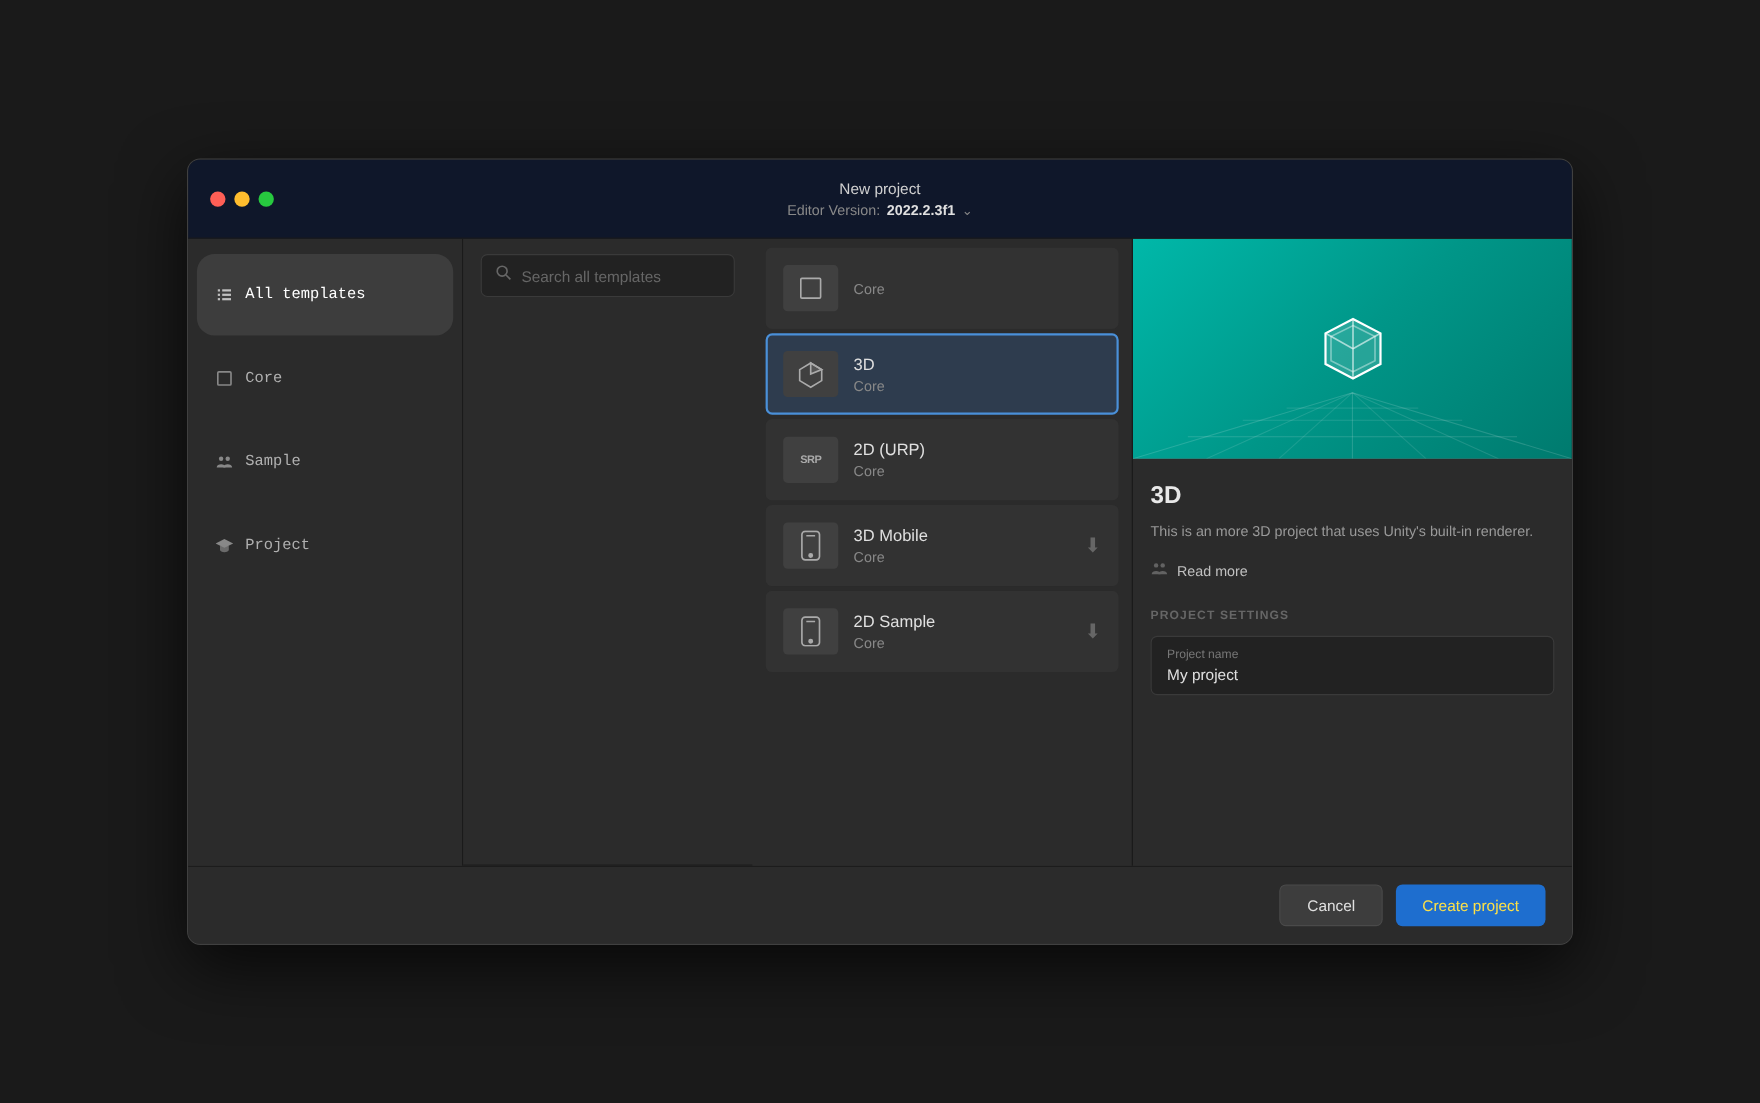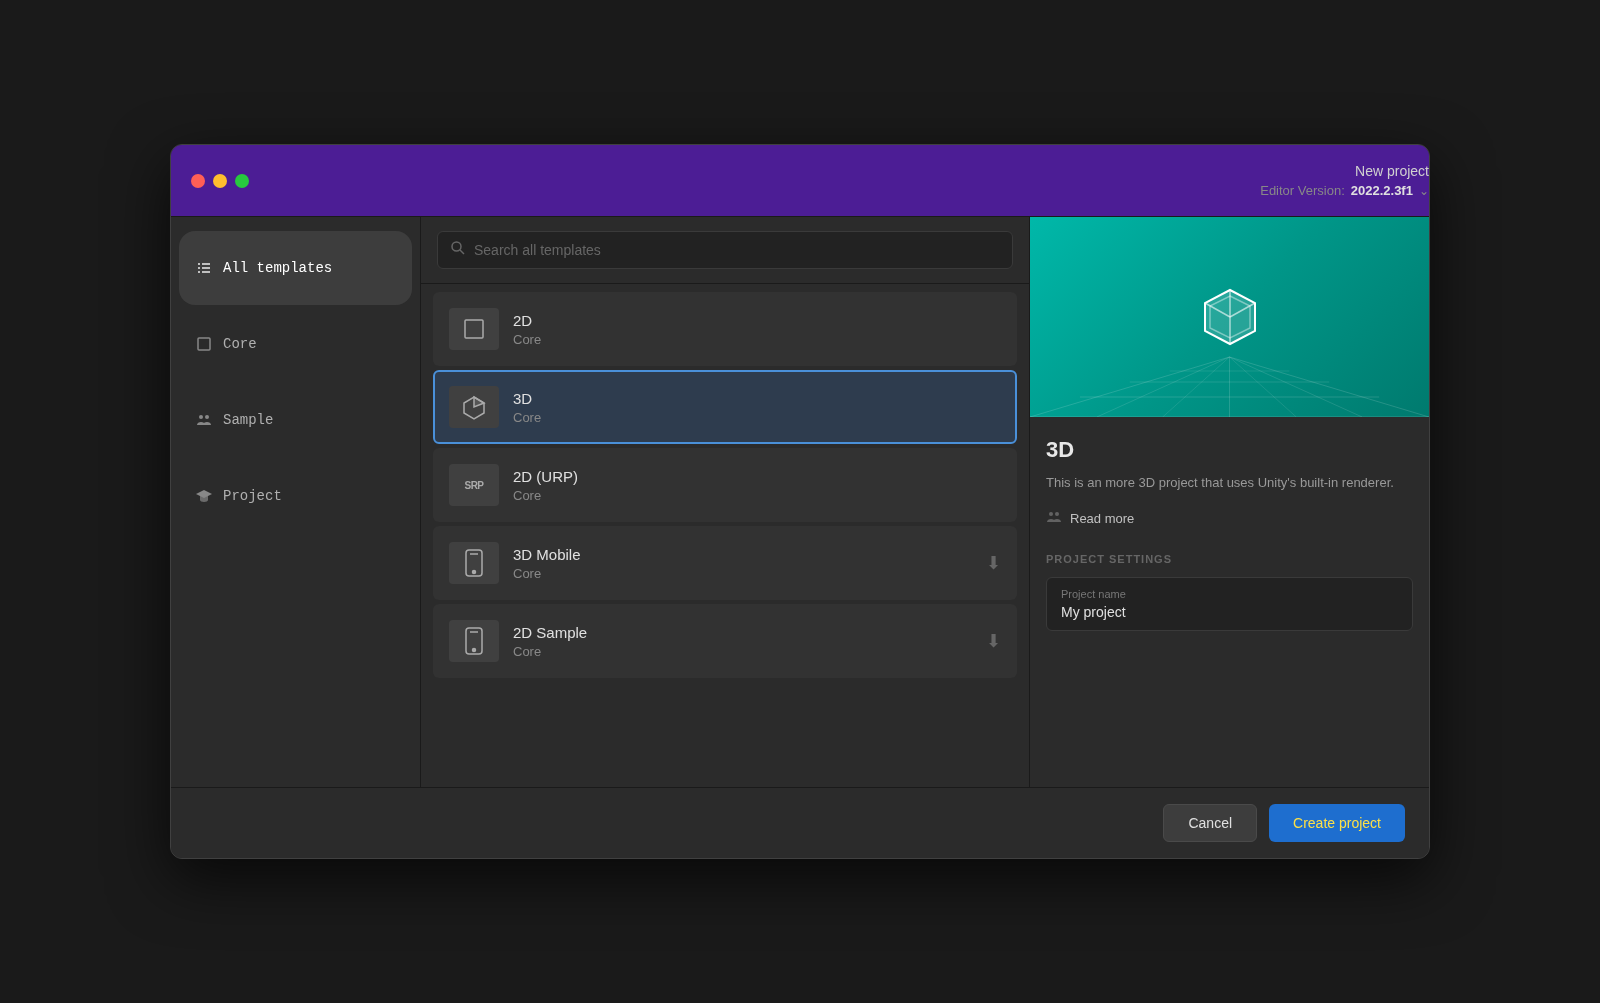--- a/index.html
+++ b/index.html
@@ -15,25 +15,25 @@
     .window {
       width: 1260px;
       background: #2b2b2b;
       border-radius: 12px;
       overflow: hidden;
       box-shadow: 0 20px 60px rgba(0,0,0,0.7);
       border: 1px solid #404040;
     }
 
     .titlebar {
-      background: #4c1d95;
+      background: #0f172a;
       height: 72px;
       display: flex;
       flex-direction: column;
-      align-items: flex-end;
+      align-items: center;
       justify-content: center;
       position: relative;
       border-bottom: 1px solid #1a1a1a;
     }
 
     .traffic-lights {
       position: absolute;
       left: 20px;
       top: 50%;
       transform: translateY(-50%);
@@ -123,21 +123,21 @@
 
     .sidebar-item.active .sidebar-icon {
       color: #c0c0c0;
     }
 
     
     .center-panel {
       flex: 1;
       background: #2b2b2b;
       display: flex;
-      flex-direction: column;
+      flex-direction: row;
       overflow: hidden;
     }
 
     .search-bar-container {
       padding: 14px 16px;
       border-bottom: 1px solid #1a1a1a;
     }
 
     .search-bar {
       display: flex;
@@ -475,21 +475,20 @@
 
       <div class="templates-list">
 
         <div class="template-item">
           <div class="template-icon">
             <svg width="28" height="28" viewBox="0 0 28 28" fill="none" stroke="#aaa" stroke-width="1.5">
               <rect x="5" y="5" width="18" height="18" rx="1"></rect>
             </svg>
           </div>
           <div class="template-info">
-            <div class="template-name">2D</div>
             <div class="template-category">Core</div>
           </div>
         </div>
 
         <div class="template-item selected">
           <div class="template-icon">
             <svg width="28" height="28" viewBox="0 0 28 28" fill="none" stroke="#aaa" stroke-width="1.5">
               <polygon points="14,4 24,10 24,20 14,26 4,20 4,10" stroke="#aaa" fill="none"></polygon>
               <polygon points="14,4 14,14 24,10" fill="rgba(170,170,170,0.2)"></polygon>
             </svg>

